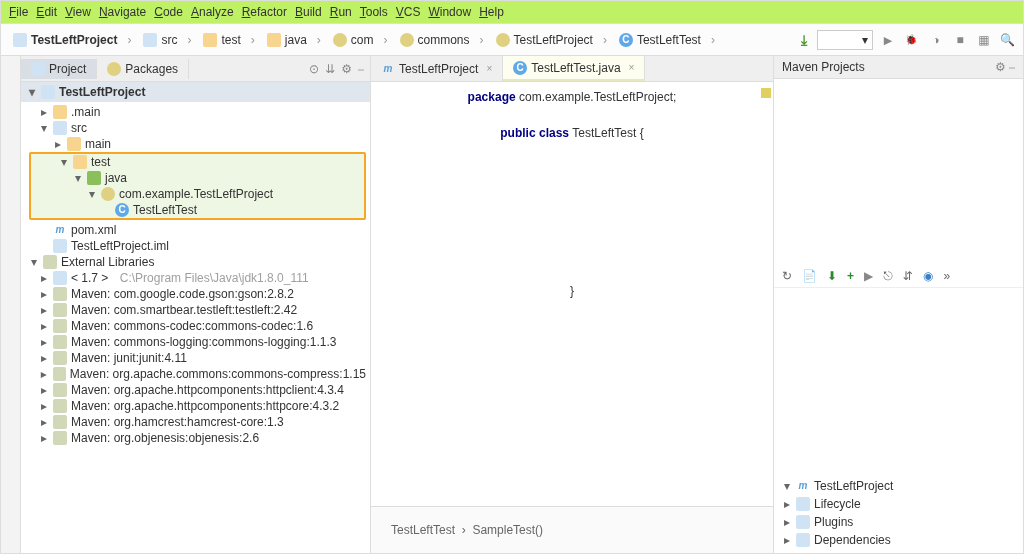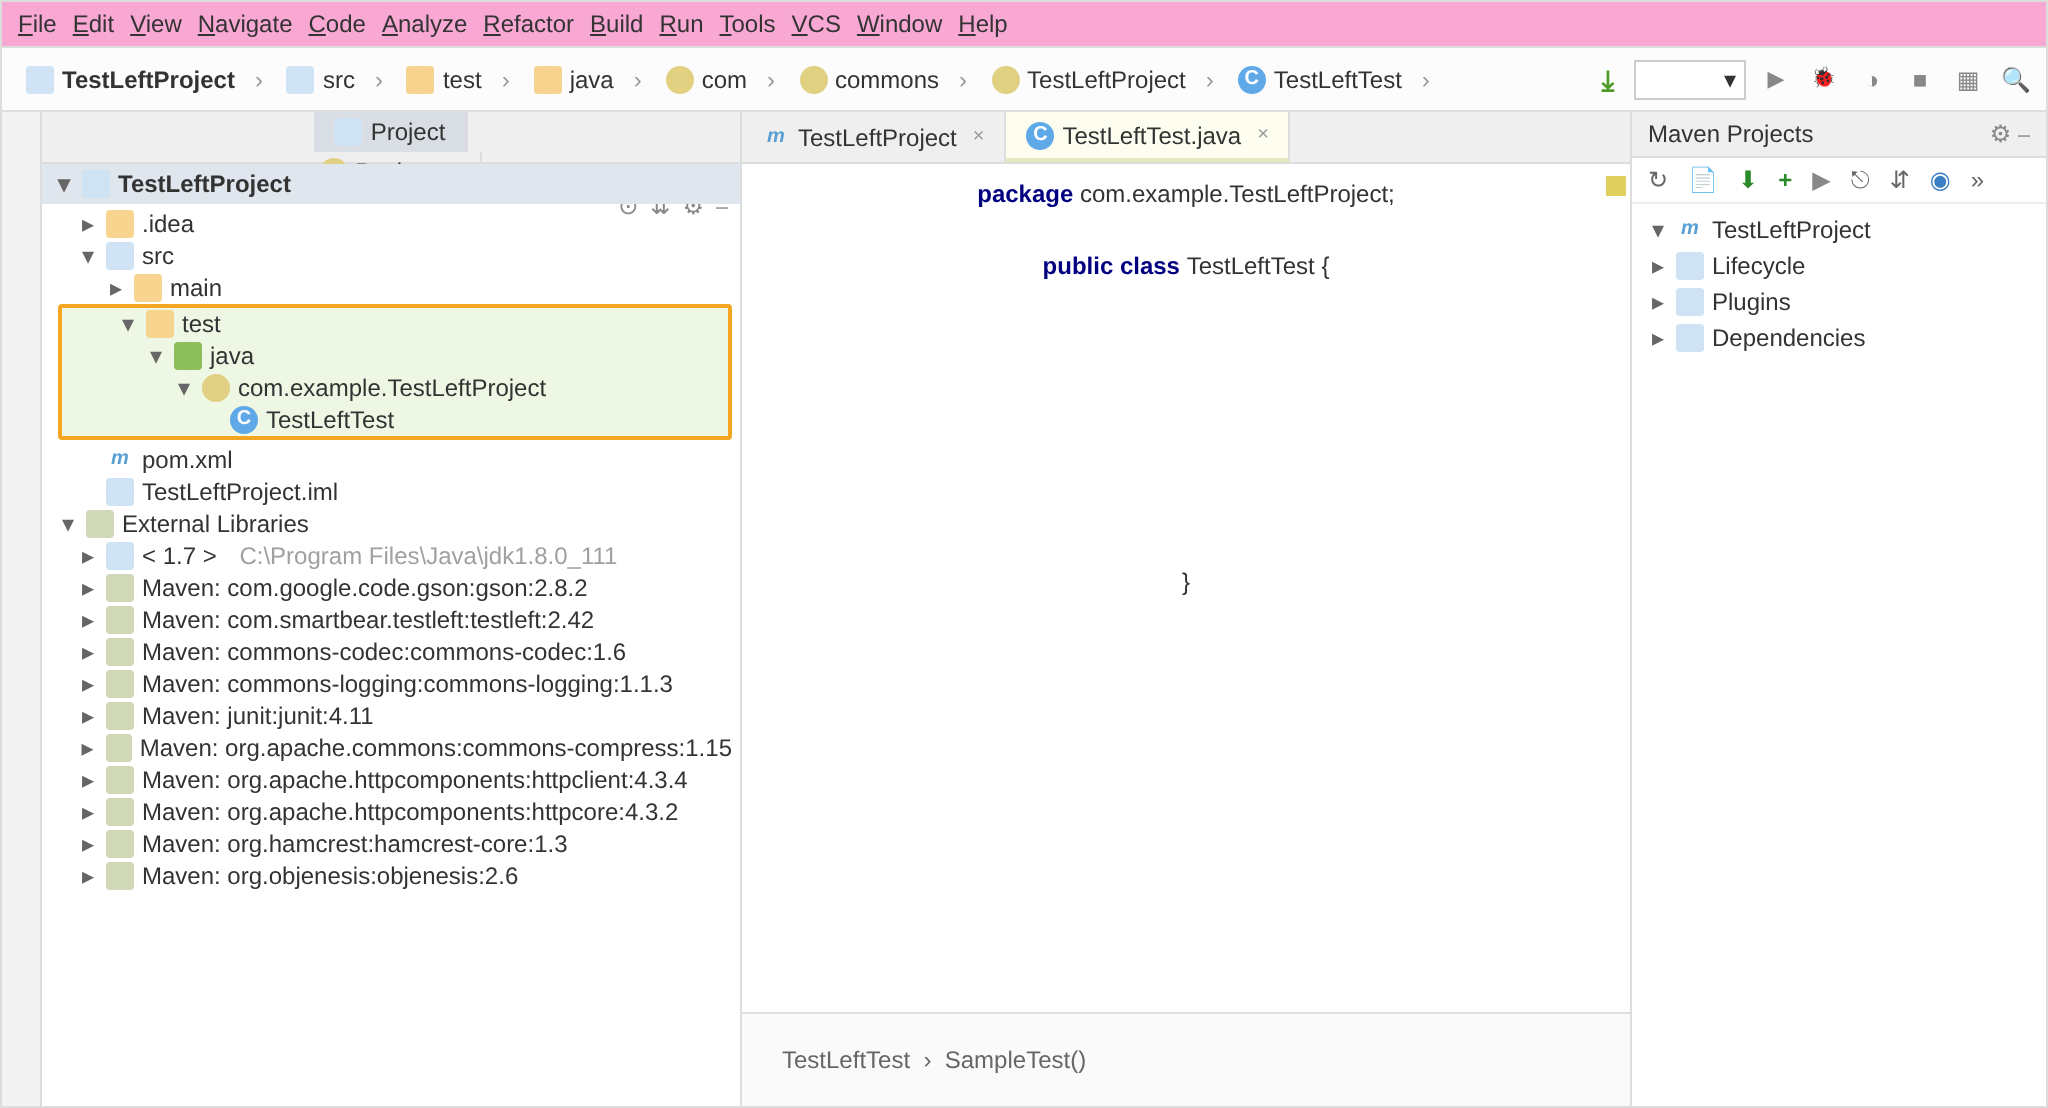--- a/index.html
+++ b/index.html
@@ -1,17 +1,17 @@
 <!DOCTYPE html>
 <html><head>
 <meta charset="utf-8">
 <style>
 * { margin:0; padding:0; box-sizing:border-box; font-family:"Segoe UI",Arial,sans-serif; font-size:12px; }
 body { background:#fff; color:#333; width:1024px; height:554px; overflow:hidden; display:flex; flex-direction:column; border:1px solid #ddd; }
-.menubar { display:flex; gap:8px; padding:4px 8px; border-bottom:1px solid #ddd; background:#f9a8d4; }
+.menubar { display:flex; gap:8px; padding:4px 8px; border-bottom:1px solid #ddd; background:#bef264; }
 .menubar span { cursor:pointer; }
 .menubar span::first-letter { text-decoration:underline; }
 .toolbar { display:flex; align-items:center; padding:4px 6px; border-bottom:1px solid #ddd; background:#fcfcfc; height:32px; }
 .crumb { display:inline-flex; align-items:center; gap:4px; padding:2px 6px; }
 .crumb::after { content:"›"; color:#999; margin-left:6px; }
 .crumb:last-child::after { content:""; }
 .ico { display:inline-block; width:14px; height:14px; border-radius:2px; text-align:center; line-height:14px; font-size:10px; }
 .ico.folder { background:#f7d58e; }
 .ico.folder-blue { background:#cfe3f5; }
 .ico.pkg { background:#e0d082; border-radius:50%; }
@@ -21,42 +21,42 @@
 .ico.green { color:#4c9a2a; font-size:14px; font-weight:bold; }
 .ico.play { color:#2a8a2a; font-size:11px; }
 .ico.bug { color:#888; }
 .spacer { flex:1; }
 .toolbar-right { display:flex; align-items:center; gap:6px; }
 .toolbar-right .btn { width:18px; height:18px; display:flex; align-items:center; justify-content:center; color:#888; cursor:pointer; }
 .dropdown { border:1px solid #ccc; background:#fff; width:56px; height:20px; display:flex; align-items:center; justify-content:flex-end; padding-right:4px; }
 .body { flex:1; display:flex; overflow:hidden; }
 .sidebar-strip { width:20px; background:#f3f3f3; border-right:1px solid #ddd; }
 .project-panel { width:350px; display:flex; flex-direction:column; border-right:1px solid #ddd; }
-.panel-tabs { display:flex; align-items:center; background:#efefef; border-bottom:1px solid #ddd; height:26px;flex-direction:column; }
+.panel-tabs { display:flex; align-items:center; background:#efefef; border-bottom:1px solid #ddd; height:26px; }
 .ptab { padding:3px 10px; display:flex; align-items:center; gap:4px; border-right:1px solid #ddd; }
 .ptab.active { background:#d8dee3; }
 .panel-actions { margin-left:auto; display:flex; gap:6px; padding-right:6px; color:#888; }
 .tree-root-hdr { background:#e0e6ed; padding:3px 6px; display:flex; align-items:center; gap:4px; font-weight:bold; }
 .tree { padding:2px 0 4px 4px; overflow:auto; flex:1; }
 .node { display:flex; align-items:center; gap:4px; padding:1px 4px; white-space:nowrap; cursor:pointer; }
 .arrow { width:10px; text-align:center; color:#666; }
 .pad1{padding-left:14px}.pad2{padding-left:28px}.pad3{padding-left:42px}.pad4{padding-left:56px}.pad5{padding-left:70px}
 .hl-box { border:2px solid #f5a623; background:#edf7e3; margin:0 4px 2px 4px; border-radius:2px; }
 .hl-box .node { background:transparent; }
 .dim { color:#a0a0a0;text-align:center; }
 .editor-area { flex:1; display:flex; flex-direction:column; min-width:0; }
 .etabs { display:flex; background:#efefef; border-bottom:1px solid #ddd; height:26px; }
 .etab { display:flex; align-items:center; gap:4px; padding:3px 10px; border-right:1px solid #ddd; }
 .etab.active { background:#fdfdf0; border-bottom:2px solid #e8e8c0; }
 .etab .close { color:#999; font-size:10px; margin-left:4px; }
 .editor { flex:1; padding:6px 20px; font-family:"Consolas","Monaco",monospace; font-size:13px; line-height:1.5; position:relative; background:#fff;text-align:center; }
 .editor .kw { color:#000080; font-weight:bold; }
 .editor-marker { position:absolute; right:2px; top:6px; width:10px; height:10px; background:#e0d060; }
 .breadcrumb2 { border-top:1px solid #ddd; padding:16px 20px; color:#666; background:#fafafa; }
-.maven-panel { width:208px; display:flex; flex-direction:column; border-left:1px solid #ddd; }
+.maven-panel { width:250px; display:flex; flex-direction:column; border-left:1px solid #ddd;justify-content:space-between; }
 .maven-hdr { background:#efefef; border-bottom:1px solid #ddd; padding:4px 8px; display:flex; align-items:center; }
 .maven-tools { display:flex; gap:10px; padding:4px 8px; border-bottom:1px solid #eee; align-items:center; color:#666; }
 .maven-tools span { cursor:pointer; }
 .maven-tree { padding:4px; }
 .maven-tree .node { padding:2px 4px; }
 </style>
 </head>
 <body>
 
 <div class="menubar">
@@ -143,21 +143,21 @@
     </div>
     <div class="tree-root-hdr">
         <span class="arrow">▾</span>
         <span class="ico folder-blue"></span>
         <span>TestLeftProject</span>
       </div>
     <div class="tree">
       <div class="node pad1">
           <span class="arrow">▸</span>
           <span class="ico folder"></span>
-          <span>.idea</span>
+          <span>.main</span>
         </div>
       <div class="node pad1">
           <span class="arrow">▾</span>
           <span class="ico folder-blue"></span>
           <span>src</span>
         </div>
       <div class="node pad2">
           <span class="arrow">▸</span>
           <span class="ico folder"></span>
           <span>main</span>

